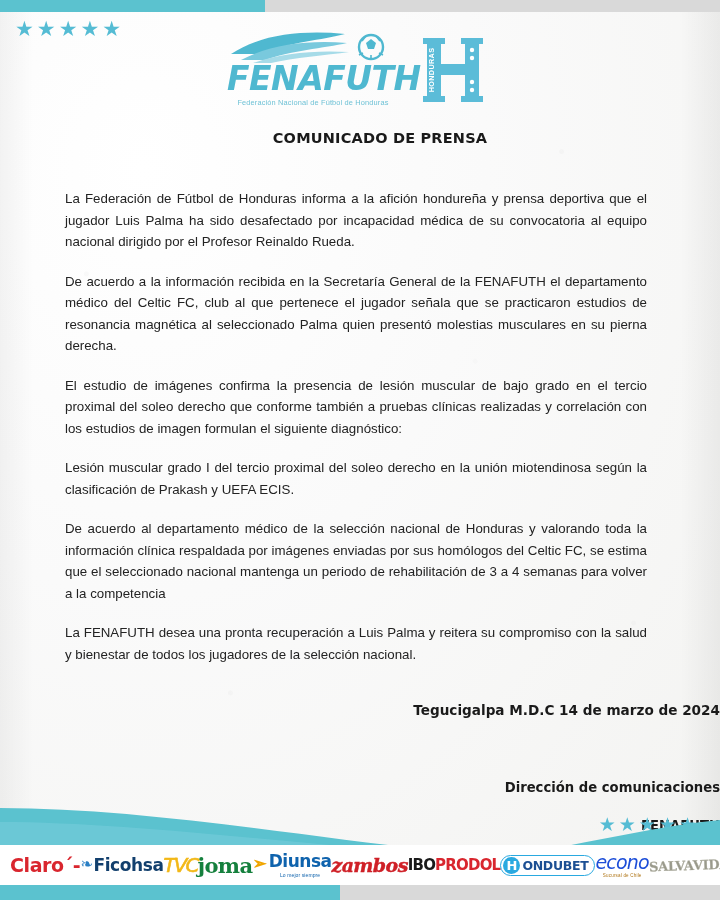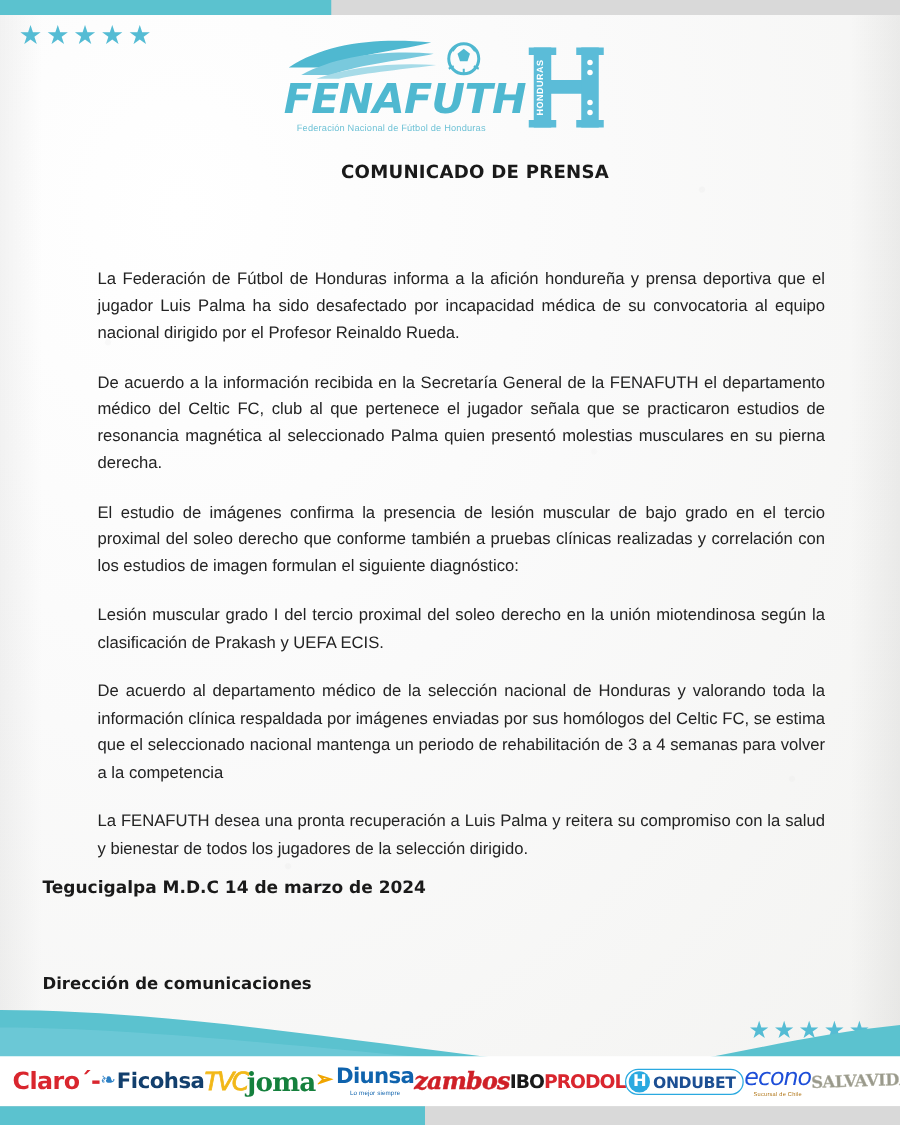--- a/index.html
+++ b/index.html
@@ -127,42 +127,40 @@
     text-align: center;
     font-family: "DejaVu Sans", sans-serif;
     font-weight: bold;
     font-size: 14.5px;
     color: #1a1a1a;
     letter-spacing: .2px;
     padding-left: 40px;
   }
   .body-text {
     position: absolute;
-    left: 78px;
+    left: 65px;
     top: 188px;
     width: 582px;
-    margin-top: 24px;
   }
   .body-text p {
     margin: 0 0 18px 0;
     font-family: "Liberation Sans", sans-serif;
     font-size: 13.3px;
     line-height: 21.5px;
     color: #232323;
     text-align: justify;
     text-justify: inter-word;
   }
   .body-text p:last-child { margin-bottom: 0; }
 
   .signoff {
     position: absolute;
     left: 0; right: 0;
     top: 702px;
-    text-align: left;
-    padding-left: 34px;
+    text-align: right;
   }
   .signoff .place-date {
     font-family: "DejaVu Sans", sans-serif;
     font-weight: bold;
     font-size: 13.6px;
     color: #1a1a1a;
   }
   .signoff .dept {
     font-family: "DejaVu Sans", sans-serif;
     font-weight: bold;
@@ -390,21 +388,21 @@
   </div>
 
   <div class="doc-title">COMUNICADO DE PRENSA</div>
 
   <div class="body-text">
     <p>La Federación de Fútbol de Honduras informa a la afición hondureña y prensa deportiva que el jugador Luis Palma ha sido desafectado por incapacidad médica de su convocatoria al equipo nacional dirigido por el Profesor Reinaldo Rueda.</p>
     <p>De acuerdo a la información recibida en la Secretaría General de la FENAFUTH el departamento médico del Celtic FC, club al que pertenece el jugador señala que se practicaron estudios de resonancia magnética al seleccionado Palma quien presentó molestias musculares en su pierna derecha.</p>
     <p>El estudio de imágenes confirma la presencia de lesión muscular de bajo grado en el tercio proximal del soleo derecho que conforme también a pruebas clínicas realizadas y correlación con los estudios de imagen formulan el siguiente diagnóstico:</p>
     <p>Lesión muscular grado I del tercio proximal del soleo derecho en la unión miotendinosa según la clasificación de Prakash y UEFA ECIS.</p>
     <p>De acuerdo al departamento médico de la selección nacional de Honduras y valorando toda la información clínica respaldada por imágenes enviadas por sus homólogos del Celtic FC, se estima que el seleccionado nacional mantenga un periodo de rehabilitación de 3 a 4 semanas para volver a la competencia</p>
-    <p>La FENAFUTH desea una pronta recuperación a Luis Palma y reitera su compromiso con la salud y bienestar de todos los jugadores de la selección dirigido.</p>
+    <p>La FENAFUTH desea una pronta recuperación a Luis Palma y reitera su compromiso con la salud y bienestar de todos los jugadores de la selección nacional.</p>
   </div>
 
   <div class="signoff">
     <div class="place-date">Tegucigalpa M.D.C 14 de marzo de 2024</div>
     <div class="dept">Dirección de comunicaciones</div>
     <div class="org">FENAFUTH</div>
   </div>
 
   <div class="stars stars-bottom">
     <span>★</span>

